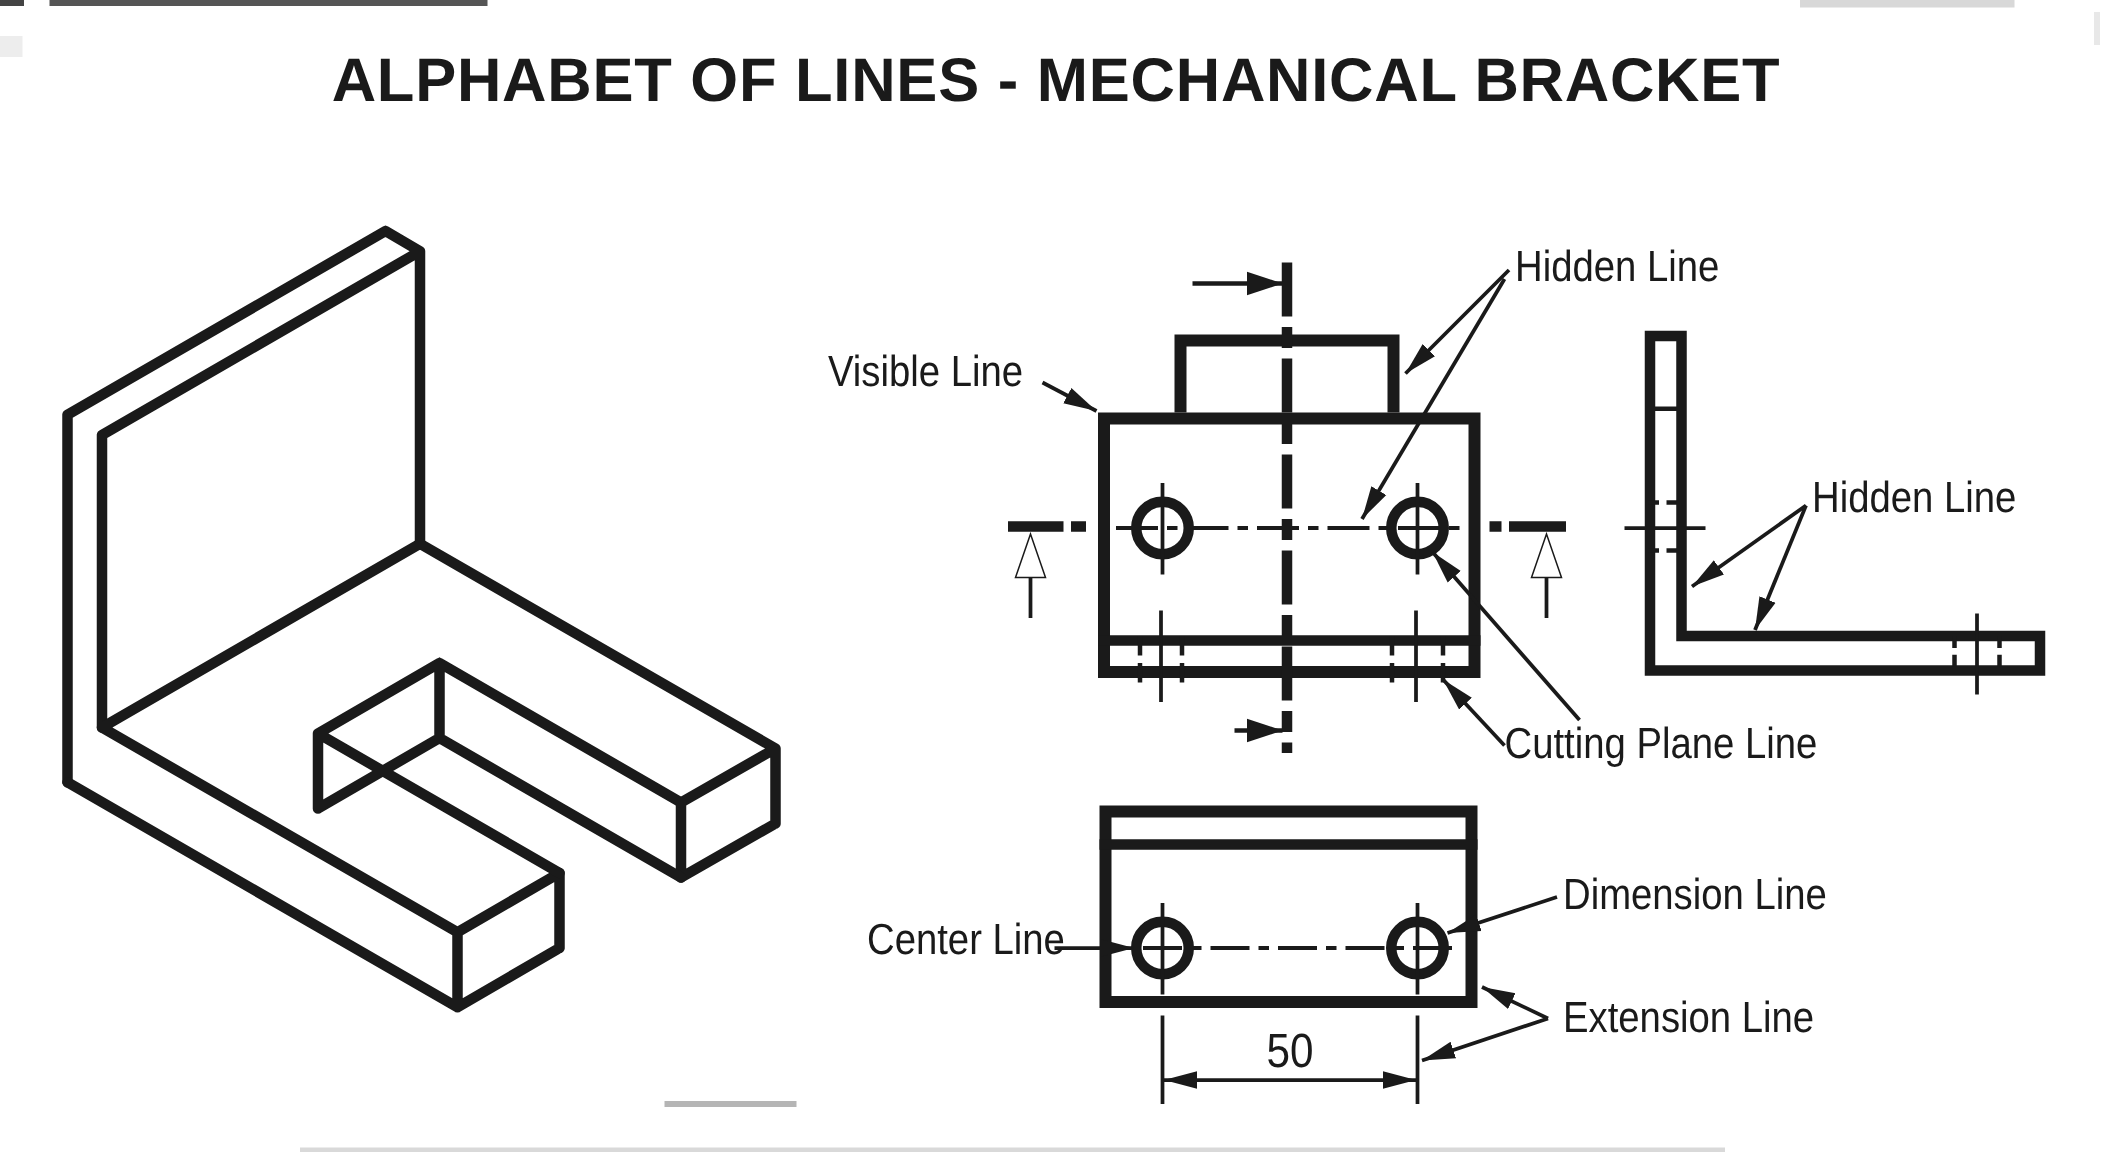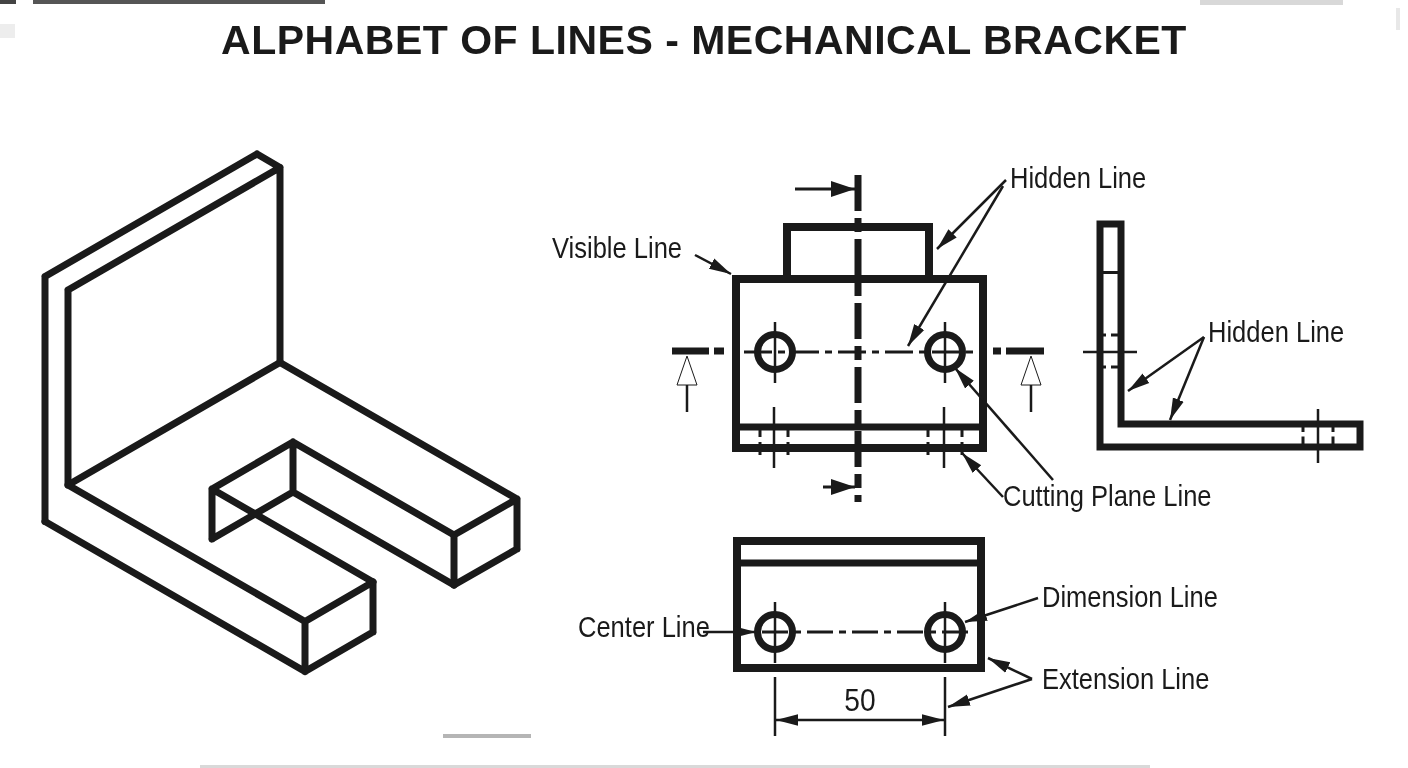--- a/index.html
+++ b/index.html
@@ -1,19 +1,19 @@
 <!DOCTYPE html>
 <html style="--ink: #1a1a1a; --paper: #ffffff;"><head>
 <meta charset="utf-8">
 <style>
   :root { --ink:#1a1a1a; --paper:#ffffff; }
   html,body { margin:0; padding:0; background:#fff; }
   .sheet { position:relative; width:1408px; height:768px; background:var(--paper);
            overflow:hidden; font-family:"Liberation Sans", sans-serif; }
-  .title { position:absolute; top:20px; left:50%; transform:translateX(-50%);
+  .title { position:absolute; top:33px; left:50%; transform:translateX(-50%);
            font-size:41px; line-height:41px; font-weight:bold; letter-spacing:.5px;
            color:var(--ink); white-space:nowrap; }
   .lbl { position:absolute; font-size:29px; line-height:29px; color:var(--ink);
          white-space:nowrap; transform:scaleX(.88); transform-origin:left center; }
   .lbl.right { transform-origin:right center; }
   .dimtxt { position:absolute; font-size:32px; line-height:32px; color:var(--ink);
             transform:translateX(-50%) scaleX(.88); white-space:nowrap; }
   svg.draw { position:absolute; left:0; top:0; }
   svg.draw * { stroke:var(--ink); fill:none; }
   svg.draw .mk path { fill:var(--ink); stroke:none; }

